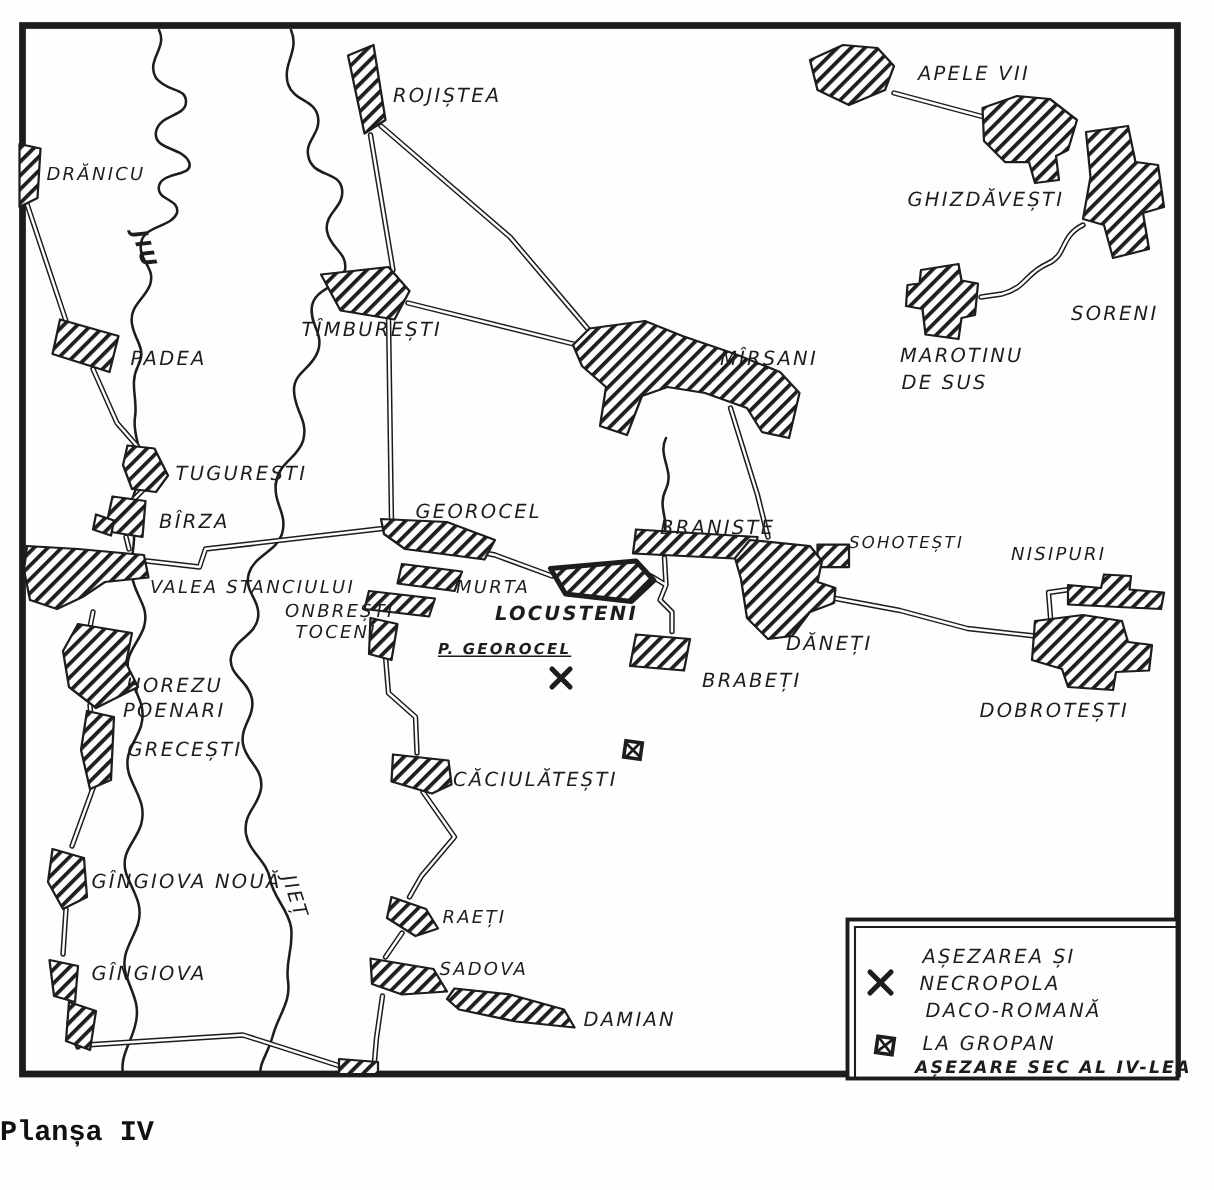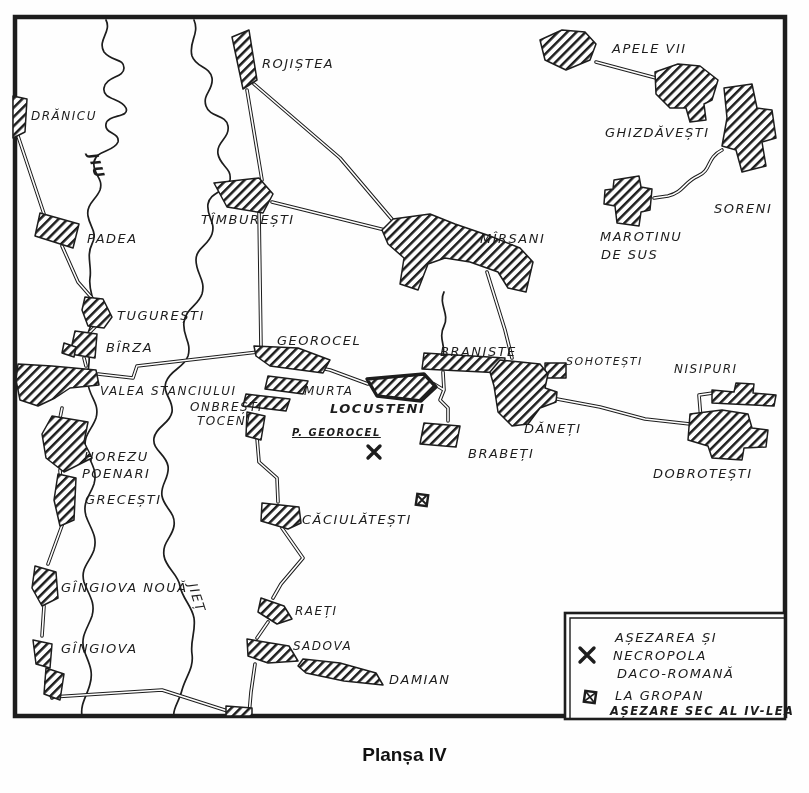--- a/index.html
+++ b/index.html
@@ -12,22 +12,22 @@
   .road-core{fill:none;stroke:#fefefe;stroke-width:1.6;stroke-linecap:round;stroke-linejoin:round;}
   .area{fill:url(#hatch);stroke:#1d1d1d;stroke-width:1.5;stroke-linejoin:round;}
   .area-bold{stroke-width:3.4;}
   .plabel{fill:#1d1d1d;font-family:"DejaVu Sans",sans-serif;font-style:italic;}
   .legend-box{fill:#fefefe;stroke:#1d1d1d;stroke-width:2.6;}
   .legend-inner{fill:none;stroke:#1d1d1d;stroke-width:1.4;}
   .legend-text{fill:#1d1d1d;font-family:"DejaVu Sans",sans-serif;font-style:italic;
                font-size:13px;letter-spacing:1.5px;}
   .legend-text-bold{font-weight:bold;font-size:11.5px;}
   .marker{stroke:#1d1d1d;fill:none;stroke-linecap:round;}
-  .caption{position:absolute;left:0;top:744px;width:809px;text-align:center;
-           font-family:Liberation Sans, sans-serif;font-weight:bold;
+  .caption{position:absolute;left:0;top:744px;width:809px;text-align:left;
+           font-family:Liberation Mono, monospace;font-weight:bold;
            font-size:19px;color:#111;}
 </style>
 </head>
 <body>
 
 <div class="page">
 <svg width="809" height="793" viewBox="0 0 809 793">
   <defs>
     <pattern id="hatch" width="6.5" height="6.5" patternUnits="userSpaceOnUse" patternTransform="rotate(-45)">
       <rect width="6.5" height="6.5" fill="#fefefe"></rect>

